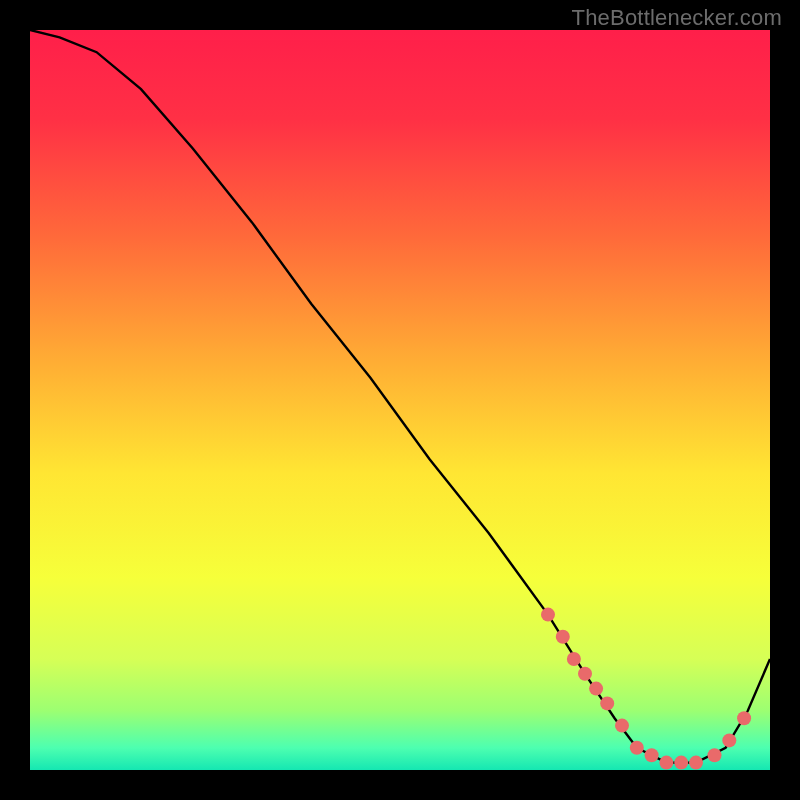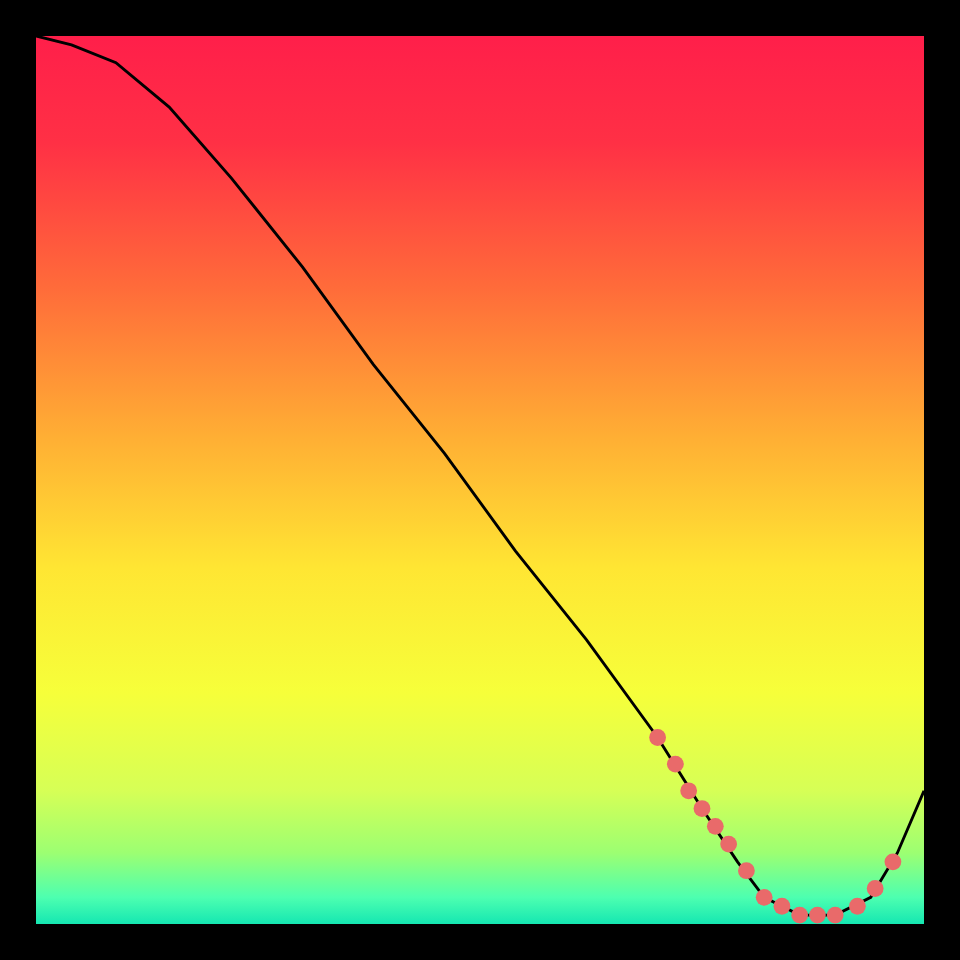--- a/index.html
+++ b/index.html
@@ -30,20 +30,21 @@
     color: #6c6c6c;
     font-size: 22px;
     letter-spacing: 0.2px;
   }
   svg { display: block; }
 </style>
 </head>
 <body>
 
 <div class="frame">
+  <div class="credit">TheBottlenecker.com</div>
 
   <div class="plot">
     <svg id="chart-svg" width="740" height="740" viewBox="0 0 740 740">
       <defs>
         <linearGradient id="bg-grad" x1="0" y1="0" x2="0" y2="1">
             <stop offset="0%" stop-color="#ff1f4a"></stop>
             <stop offset="12%" stop-color="#ff3045"></stop>
             <stop offset="28.000000000000004%" stop-color="#ff6a3a"></stop>
             <stop offset="45%" stop-color="#ffae34"></stop>
             <stop offset="60%" stop-color="#ffe633"></stop>

